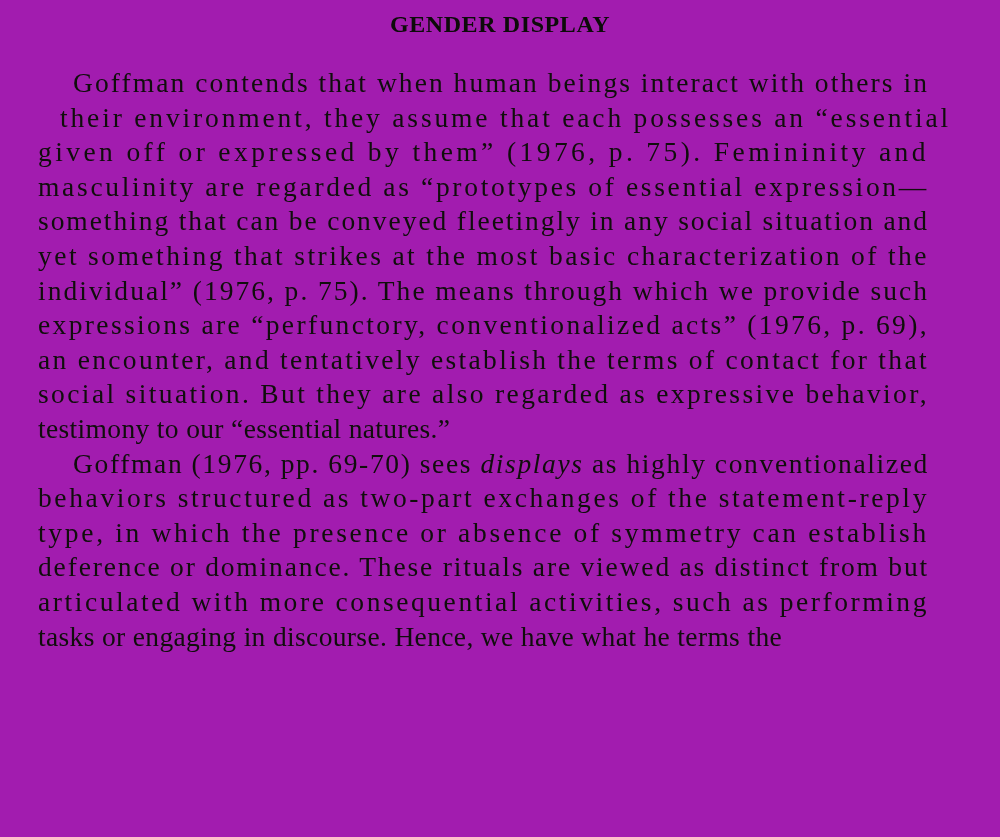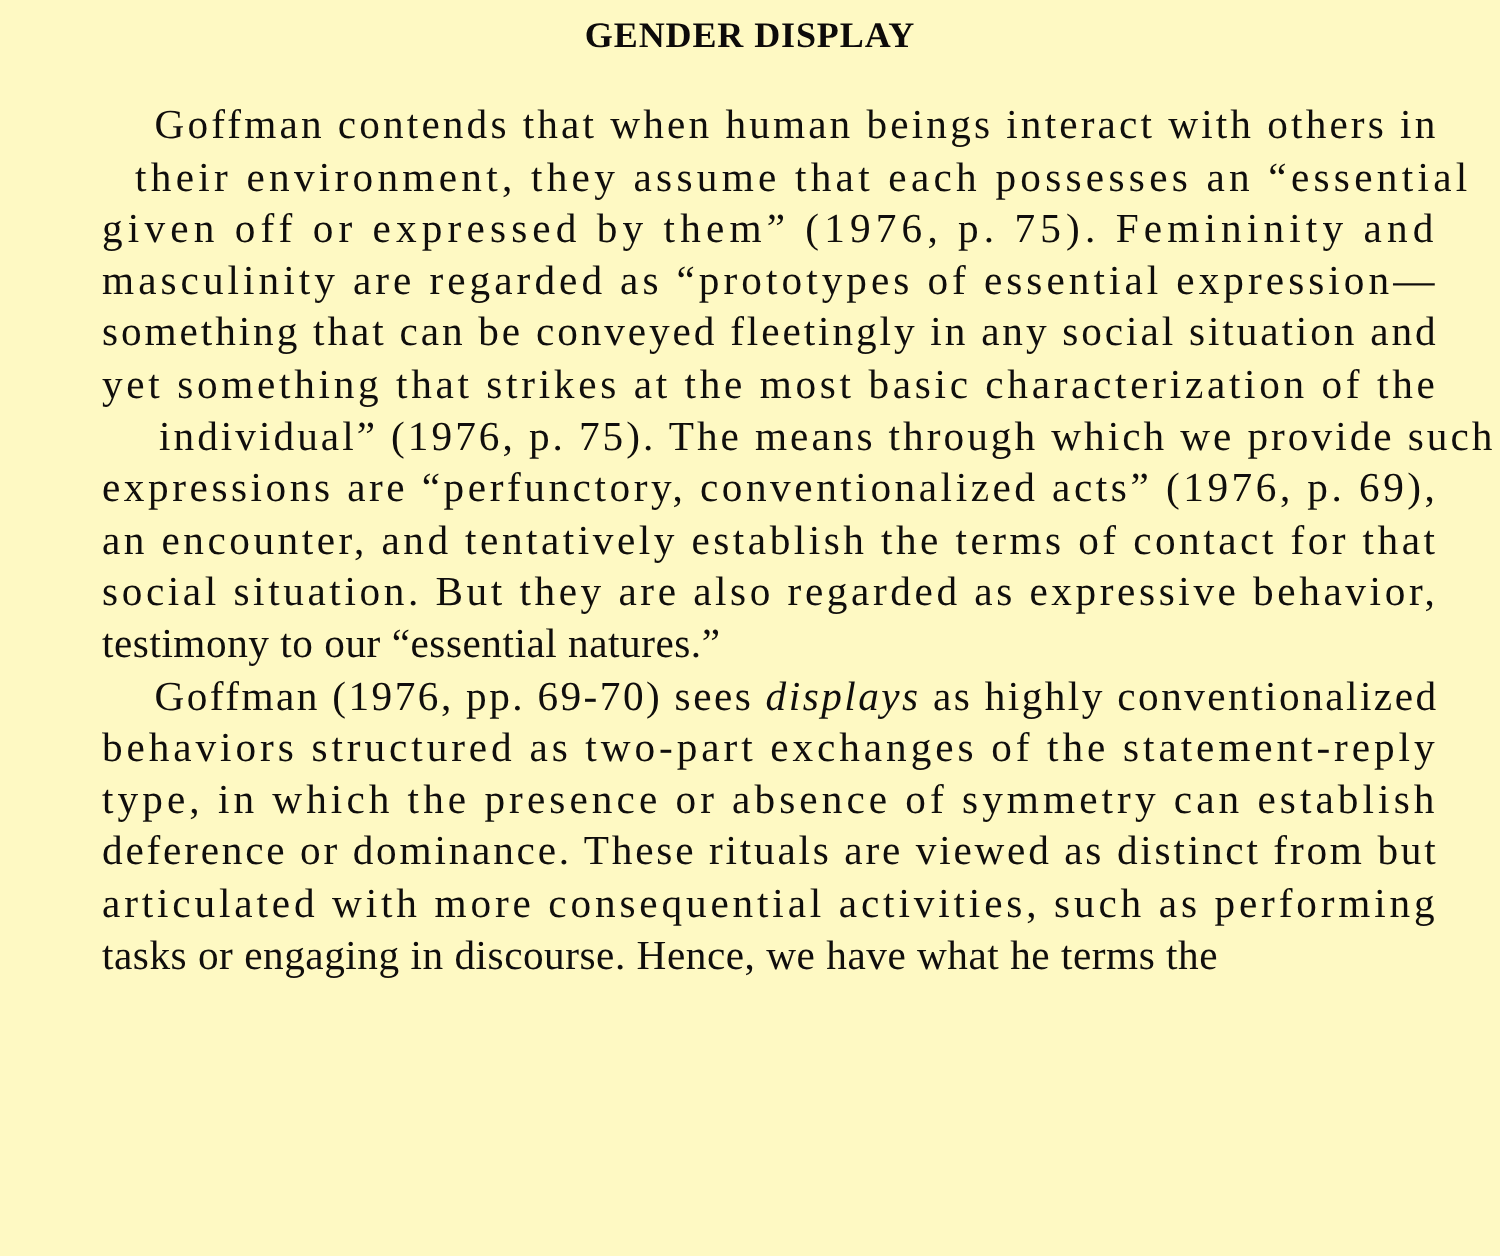--- a/index.html
+++ b/index.html
@@ -32,21 +32,21 @@
     font-size: 24px;
     letter-spacing: 0.6px;
     color: #0d0b0a;
     white-space: nowrap;
   }
 
   
   .textblock {
     position: absolute;
     top: 66px;
-    left: 68px;
+    left: 38px;
     width: 891px;
     font-family: Liberation Serif, serif;
   }
 
   .line {
     display: block;
     font-size: 27.5px;
     line-height: 34.6px;
     height: 34.6px;
     color: #100e0c;
@@ -81,21 +81,21 @@
     content: "";
     position: absolute;
     inset: 0;
     pointer-events: none;
     background: transparent;
   }
 </style>
 </head>
 <body>
 
-<div class="page" style="background: #fef9c3; color: rgb(16, 14, 12);">
+<div class="page" style="background: #a21caf; color: rgb(16, 14, 12);">
 
   <div class="running-head">GENDER DISPLAY</div>
 
   <div class="textblock">
 
     <div>
 
       <div class="line indent">
         <span class="ln-inner t-loose" style="display: inline-block; width: auto; letter-spacing: 2.094px; word-spacing: -0.191px;">Goffman contends that when human beings interact with others in</span>
       </div>
@@ -115,21 +115,21 @@
 
       <div class="line">
         <span class="ln-inner t-xtight" style="display: inline-block; width: auto; letter-spacing: 1.951px; word-spacing: -0.272px;">something that can be conveyed fleetingly in any social situation and</span>
       </div>
 
       <div class="line">
         <span class="ln-inner t-loose" style="display: inline-block; width: auto; letter-spacing: 2.465px; word-spacing: -0.209px;">yet something that strikes at the most basic characterization of the</span>
       </div>
 
       <div class="line">
-        <span class="ln-inner t-tight" style="display: inline-block; width: auto; letter-spacing: 2.03px; word-spacing: -0.239px; margin-left: 38px;">individual” (1976, p. 75). The means through which we provide such</span>
+        <span class="ln-inner t-tight" style="display: inline-block; width: auto; letter-spacing: 2.03px; word-spacing: -0.239px;">individual” (1976, p. 75). The means through which we provide such</span>
       </div>
 
       <div class="line">
         <span class="ln-inner t-wide" style="display: inline-block; width: auto; letter-spacing: 2.371px; word-spacing: -0.205px;">expressions are “perfunctory, conventionalized acts” (1976, p. 69),</span>
       </div>
 
 
       <div class="line">
         <span class="ln-inner t-loose" style="display: inline-block; width: auto; letter-spacing: 2.345px; word-spacing: -0.202px;">an encounter, and tentatively establish the terms of contact for that</span>
       </div>

